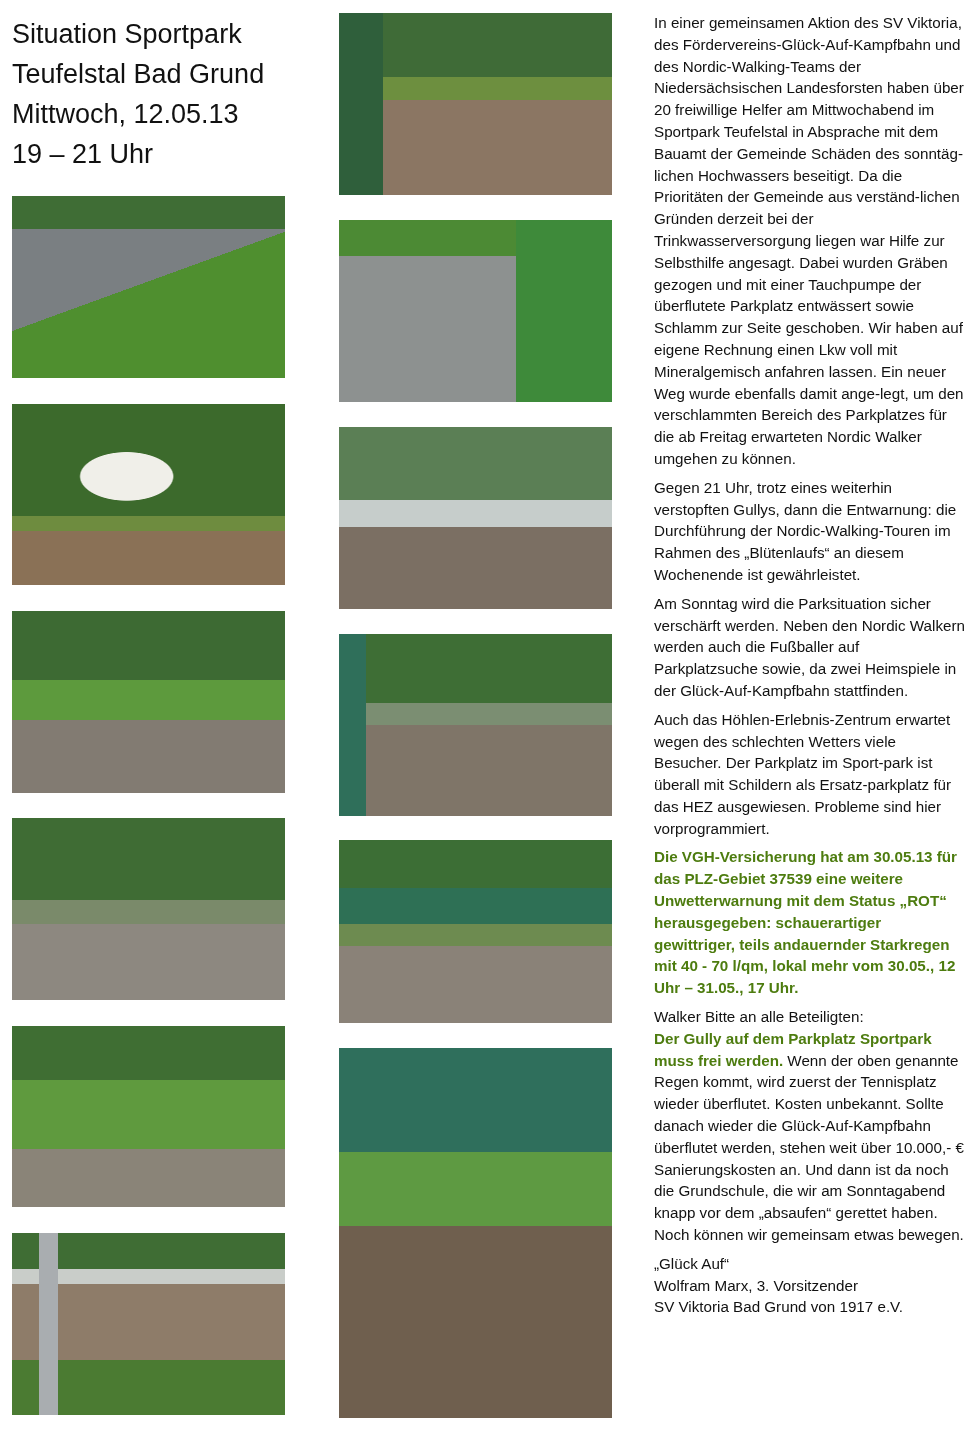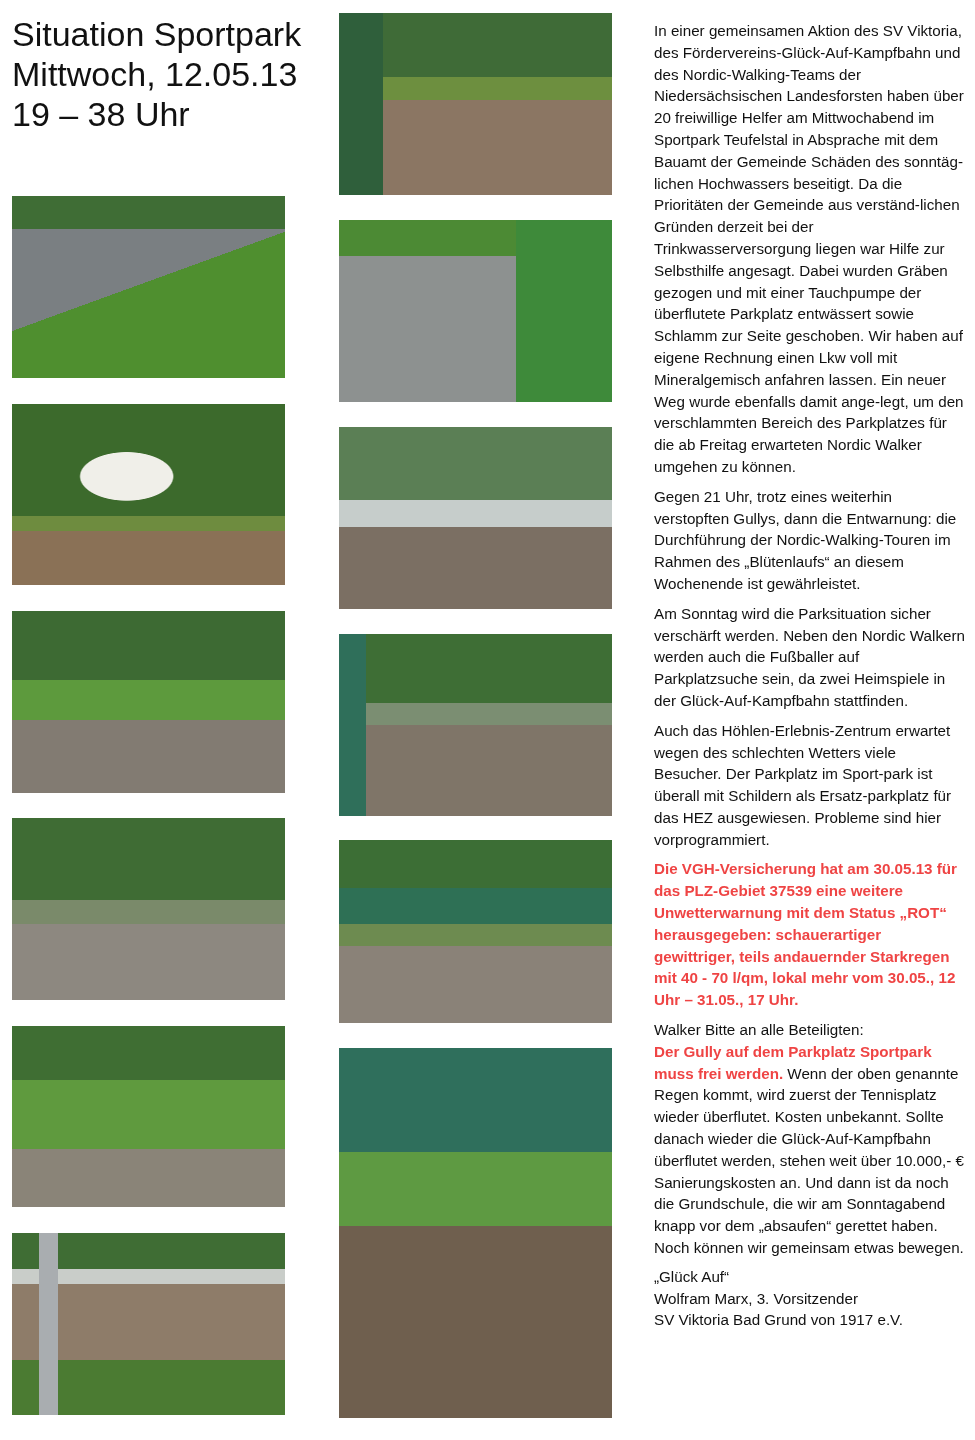--- a/index.html
+++ b/index.html
@@ -1,26 +1,26 @@
 <!DOCTYPE html>
 <html><head>
   <meta charset="utf-8">
   <style>
     html, body { margin:0; padding:0; background:#ffffff; }
     body { width:975px; height:1440px; position:relative; overflow:hidden;
            font-family:"Liberation Sans", "DejaVu Sans", sans-serif; color:#111; }
     .title { position:absolute; left:12px; top:14px; width:310px;
-             font-size:34px; line-height:40px; color:#111; }
+             font-size:27px; line-height:40px; color:#111; }
     .title div { white-space:nowrap; }
     .photo { position:absolute; overflow:hidden; }
     .photo .cap { position:absolute; left:0; top:0; width:1px; height:1px; overflow:hidden; opacity:0; }
     .text-col { position:absolute; left:654px; top:12px; width:312px;
                 font-size:15.2px; line-height:21.8px; color:#111; }
-    .text-col p { margin:8px 0 7px 0; }
-    .red { color:#ef4444; font-weight:bold; }
+    .text-col p { margin:0 0 7px 0; }
+    .red { color:#4d7c0f; font-weight:bold; }
     .sig div { white-space:nowrap; }
     
     .p1 { background:
         linear-gradient(160deg, transparent 0 48%, #4f8f2f 48% 100%),
         linear-gradient(180deg, #3f6d35 0 18%, #7a7f82 18% 100%); }
     .p2 { background:
         radial-gradient(ellipse 28% 22% at 42% 40%, #f0efe9 0 60%, transparent 62%),
         linear-gradient(180deg, #3c6a2c 0 62%, #6e8c3f 62% 70%, #8a7156 70% 100%); }
     .p3 { background:
         linear-gradient(180deg, #3d6a33 0 38%, #5d9a3d 38% 60%, #827b72 60% 100%); }
@@ -45,22 +45,23 @@
     .m5 { background:
         linear-gradient(180deg, #3c6e35 0 26%, #2e7055 26% 46%, #6d8b50 46% 58%, #8a8278 58% 100%); }
     .m6 { background:
         linear-gradient(180deg, #2f6f5c 0 28%, #5e9a42 28% 48%, #6f5f4e 48% 100%); }
   </style>
 </head>
 <body>
 
 <div class="title">
   <div>Situation Sportpark</div>
+  <div>Teufelstal Bad Grund</div>
   <div>Mittwoch, 12.05.13</div>
-  <div>19 – 38 Uhr</div>
+  <div>19 – 21 Uhr</div>
 </div>
 
 <div class="photo p1" style="left:12px; top:196px; width:273px; height:182px;">
   <span class="cap">Road with parked cars and sandbag barrier beside sports field</span>
 </div>
 <div class="photo p2" style="left:12px; top:404px; width:273px; height:181px;">
   <span class="cap">Clubhouse with flooded muddy area in front</span>
 </div>
 <div class="photo p3" style="left:12px; top:611px; width:273px; height:182px;">
   <span class="cap">Workers digging near information board with pipe</span>
@@ -90,21 +91,21 @@
 <div class="photo m5" style="left:339px; top:840px; width:273px; height:183px;">
   <span class="cap">Volunteers shoveling near tennis court fence</span>
 </div>
 <div class="photo m6" style="left:339px; top:1048px; width:273px; height:370px;">
   <span class="cap">Men clearing drain beside tennis court fence</span>
 </div>
 
 <div class="text-col">
   <p>In einer gemeinsamen Aktion des SV Viktoria, des Fördervereins-Glück-Auf-Kampfbahn und des Nordic-Walking-Teams der Niedersächsischen Landesforsten haben über 20 freiwillige Helfer am Mittwochabend im Sportpark Teufelstal in Absprache mit dem Bauamt der Gemeinde Schäden des sonntäg-lichen Hochwassers beseitigt. Da die Prioritäten der Gemeinde aus verständ-lichen Gründen derzeit bei der Trinkwasserversorgung liegen war Hilfe zur Selbsthilfe angesagt. Dabei wurden Gräben gezogen und mit einer Tauchpumpe der überflutete Parkplatz entwässert sowie Schlamm zur Seite geschoben. Wir haben auf eigene Rechnung einen Lkw voll mit Mineralgemisch anfahren lassen. Ein neuer Weg wurde ebenfalls damit ange-legt, um den verschlammten Bereich des Parkplatzes für die ab Freitag erwarteten Nordic Walker umgehen zu können.</p>
   <p>Gegen 21 Uhr, trotz eines weiterhin verstopften Gullys, dann die Entwarnung: die Durchführung der Nordic-Walking-Touren im Rahmen des  „Blütenlaufs“ an diesem Wochenende ist gewährleistet.</p>
-  <p>Am Sonntag wird die Parksituation sicher verschärft werden. Neben den Nordic Walkern werden auch die Fußballer auf Parkplatzsuche sein, da zwei Heimspiele in der Glück-Auf-Kampfbahn stattfinden.</p>
+  <p>Am Sonntag wird die Parksituation sicher verschärft werden. Neben den Nordic Walkern werden auch die Fußballer auf Parkplatzsuche sowie, da zwei Heimspiele in der Glück-Auf-Kampfbahn stattfinden.</p>
   <p>Auch das Höhlen-Erlebnis-Zentrum erwartet wegen des schlechten Wetters viele Besucher. Der Parkplatz im Sport-park ist überall mit Schildern als Ersatz-parkplatz für das HEZ ausgewiesen. Probleme sind hier vorprogrammiert.</p>
   <p class="red">Die VGH-Versicherung hat am 30.05.13 für das PLZ-Gebiet 37539 eine weitere Unwetterwarnung mit dem Status „ROT“ herausgegeben: schauerartiger gewittriger, teils andauernder Starkregen mit 40 - 70 l/qm, lokal mehr vom 30.05., 12 Uhr – 31.05., 17 Uhr.</p>
   <p>
     <span>Walker Bitte an alle Beteiligten:</span><br>
     <span class="red">Der Gully auf dem Parkplatz Sportpark muss frei werden.</span><span> Wenn der oben genannte Regen kommt, wird zuerst der Tennisplatz wieder überflutet. Kosten unbekannt. Sollte danach wieder die Glück-Auf-Kampfbahn überflutet werden, stehen weit über 10.000,- € Sanierungskosten an. Und dann ist da noch die Grundschule, die wir am Sonntagabend knapp vor dem „absaufen“ gerettet haben. Noch können wir gemeinsam etwas bewegen.</span>
   </p>
   <div class="sig">
     <div>„Glück Auf“</div>
     <div>Wolfram Marx, 3. Vorsitzender</div>
     <div>SV Viktoria Bad Grund von 1917 e.V.</div>

